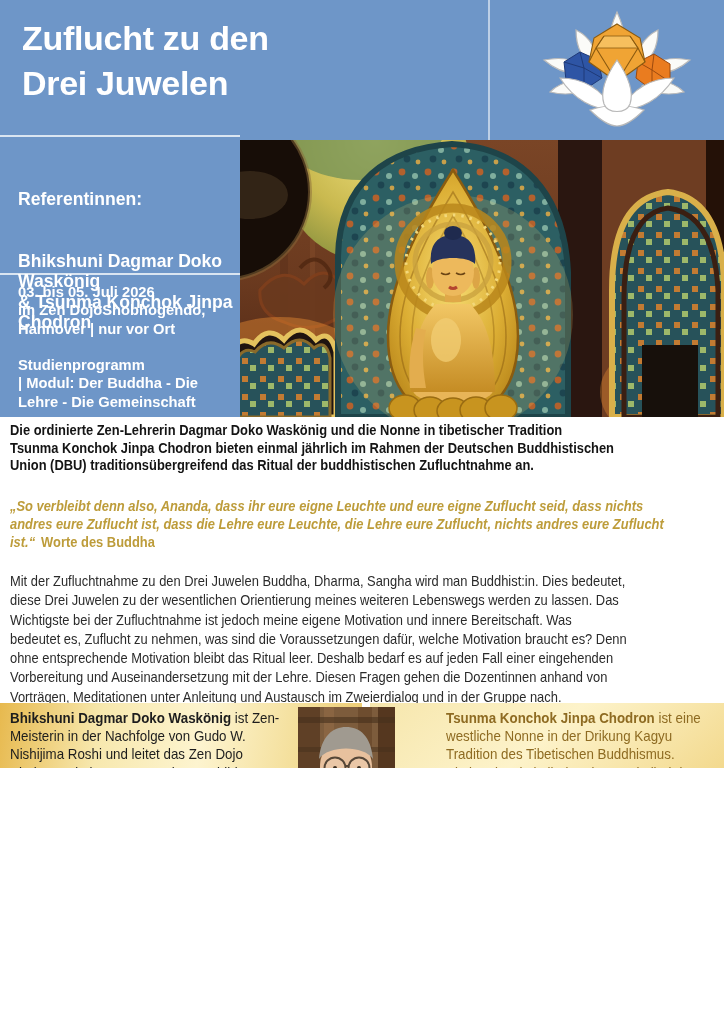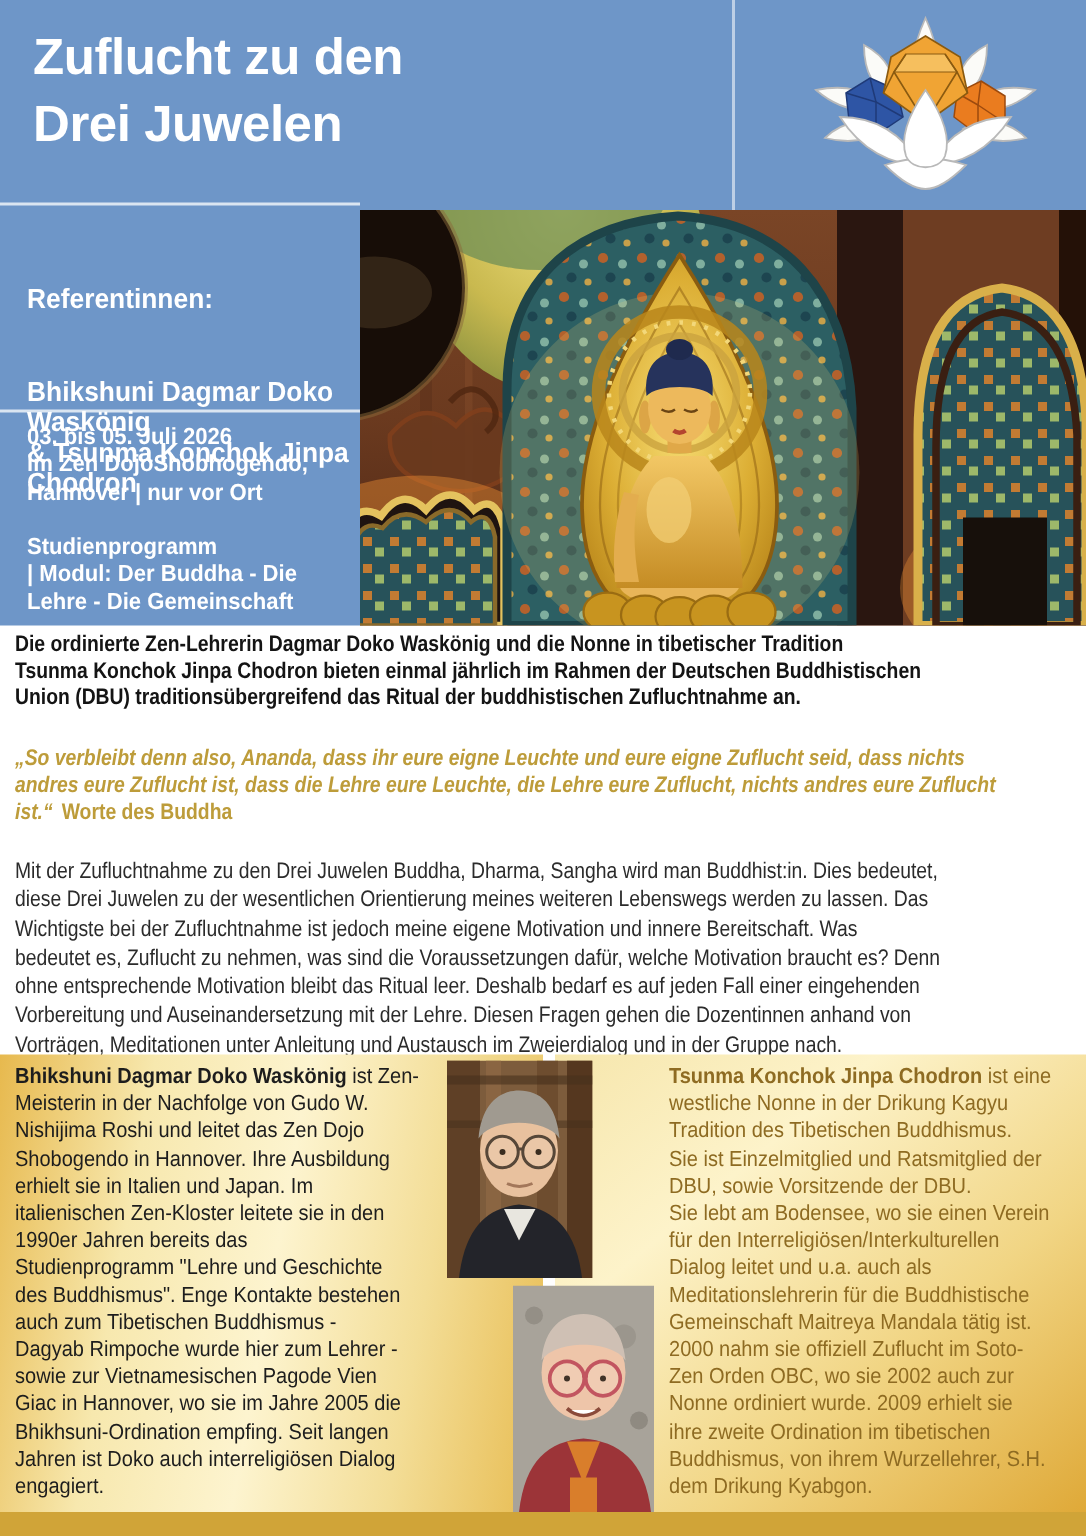--- a/index.html
+++ b/index.html
@@ -1,16 +1,16 @@
 <!DOCTYPE html>
 <html><head>
 <meta charset="utf-8">
 <style>
   html,body{margin:0;padding:0;}
-  .page{position:relative;width:724px;height:1024px;background:#ffffff;overflow:hidden;
+  .page{position:relative;width:724px;height:768px;background:#ffffff;overflow:hidden;
         font-family:"Liberation Sans",sans-serif;}
   .abs{position:absolute;}
   .pre{white-space:pre;}
   .fit{transform-origin:0 0;}
 
   
   .header{left:0;top:0;width:724px;height:140px;background:#6e96c8;}
   .title{left:22px;top:16px;color:#ffffff;font-size:34px;line-height:45px;font-weight:800;
          letter-spacing:-.3px;white-space:pre;}
   .hdr-divider{left:488px;top:0;width:2px;height:140px;background:rgba(255,255,255,.55);}

